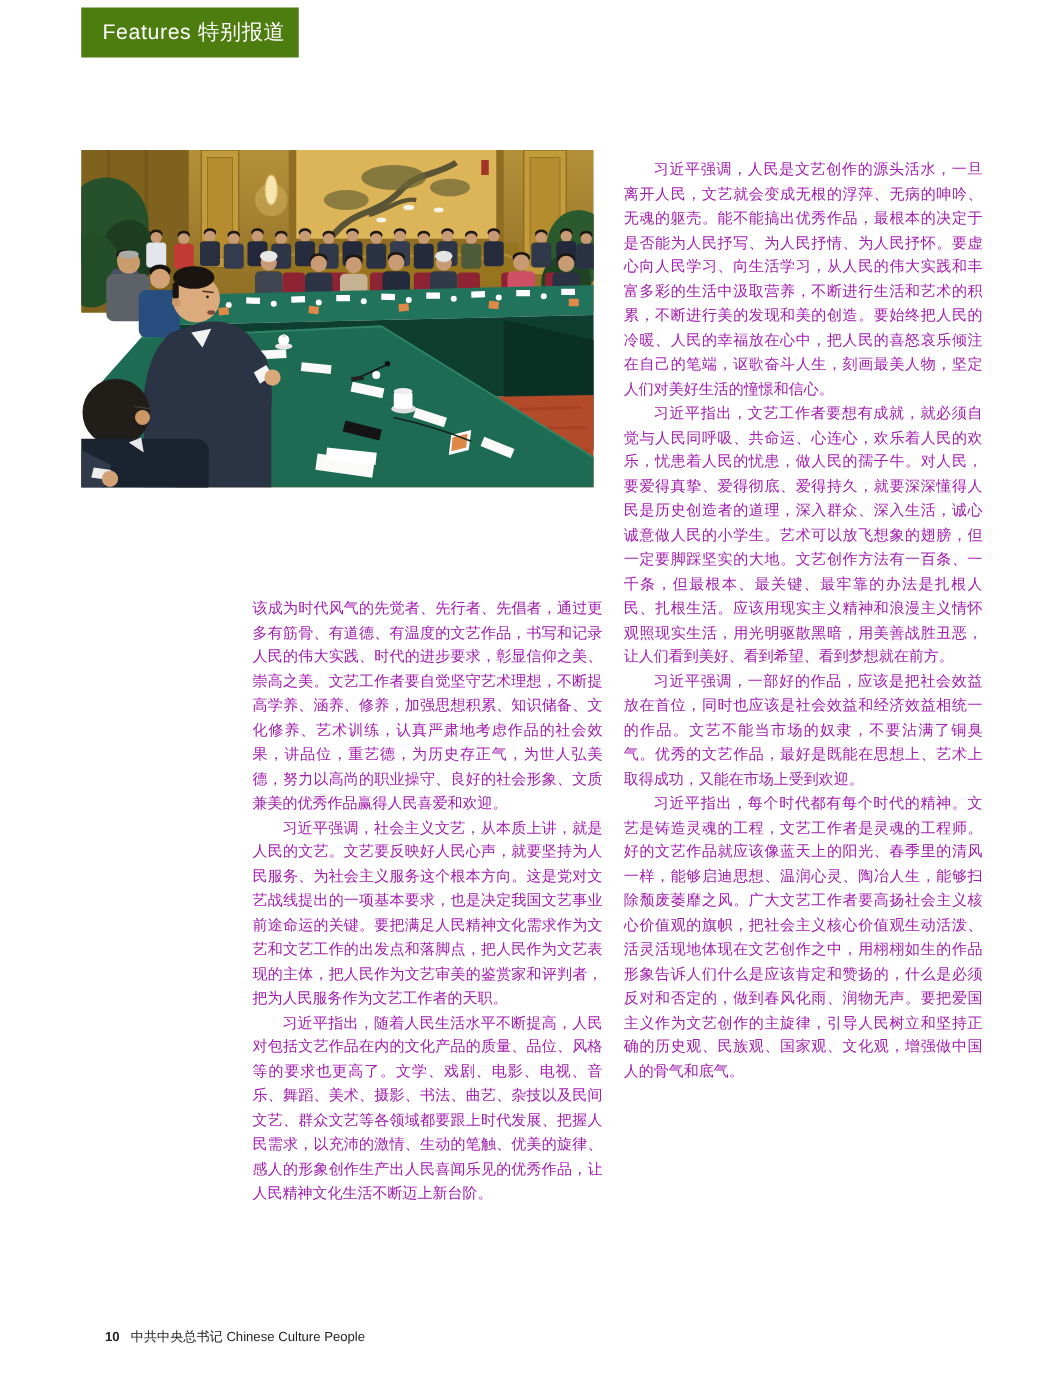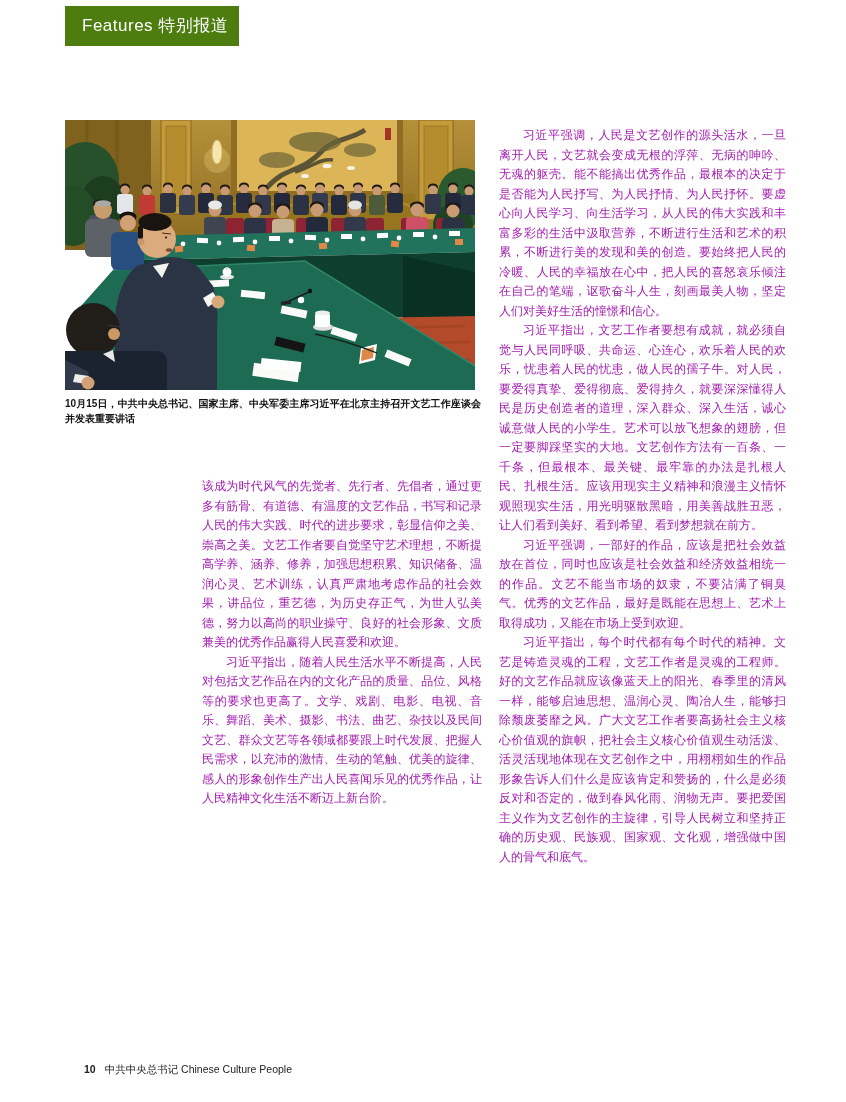--- a/index.html
+++ b/index.html
@@ -244,24 +244,24 @@
         </g>
         <g>
           <polygon points="0,240 24,252 18,270 0,270" fill="#303a4a"></polygon>
           <polygon points="10,254 24,256 22,264 8,262" fill="#ececea"></polygon>
           <circle cx="23" cy="263" r="6.5" fill="#d2a175"></circle>
         </g>
       </g>
     </svg>
   </figure>
 
-  <p class="caption">10月15日，中共中央总书记、国家主席、中央军委主席习近平在北京主持召开文艺工作座谈会并发表重要讲话</p>
 
   <div class="col col-left">
-    <p class="no-indent">该成为时代风气的先觉者、先行者、先倡者，通过更多有筋骨、有道德、有温度的文艺作品，书写和记录人民的伟大实践、时代的进步要求，彰显信仰之美、崇高之美。文艺工作者要自觉坚守艺术理想，不断提高学养、涵养、修养，加强思想积累、知识储备、温润心灵、艺术训练，认真严肃地考虑作品的社会效果，讲品位，重艺德，为历史存正气，为世人弘美德，努力以高尚的职业操守、良好的社会形象、文质兼美的优秀作品赢得人民喜爱和欢迎。</p>
+    <p class="no-indent">该成为时代风气的先觉者、先行者、先倡者，通过更多有筋骨、有道德、有温度的文艺作品，书写和记录人民的伟大实践、时代的进步要求，彰显信仰之美、崇高之美。文艺工作者要自觉坚守艺术理想，不断提高学养、涵养、修养，加强思想积累、知识储备、文化修养、艺术训练，认真严肃地考虑作品的社会效果，讲品位，重艺德，为历史存正气，为世人弘美德，努力以高尚的职业操守、良好的社会形象、文质兼美的优秀作品赢得人民喜爱和欢迎。</p>
+    <p>习近平强调，社会主义文艺，从本质上讲，就是人民的文艺。文艺要反映好人民心声，就要坚持为人民服务、为社会主义服务这个根本方向。这是党对文艺战线提出的一项基本要求，也是决定我国文艺事业前途命运的关键。要把满足人民精神文化需求作为文艺和文艺工作的出发点和落脚点，把人民作为文艺表现的主体，把人民作为文艺审美的鉴赏家和评判者，把为人民服务作为文艺工作者的天职。</p>
     <p>习近平指出，随着人民生活水平不断提高，人民对包括文艺作品在内的文化产品的质量、品位、风格等的要求也更高了。文学、戏剧、电影、电视、音乐、舞蹈、美术、摄影、书法、曲艺、杂技以及民间文艺、群众文艺等各领域都要跟上时代发展、把握人民需求，以充沛的激情、生动的笔触、优美的旋律、感人的形象创作生产出人民喜闻乐见的优秀作品，让人民精神文化生活不断迈上新台阶。</p>
   </div>
 
   <div class="col col-right">
     <p>习近平强调，人民是文艺创作的源头活水，一旦离开人民，文艺就会变成无根的浮萍、无病的呻吟、无魂的躯壳。能不能搞出优秀作品，最根本的决定于是否能为人民抒写、为人民抒情、为人民抒怀。要虚心向人民学习、向生活学习，从人民的伟大实践和丰富多彩的生活中汲取营养，不断进行生活和艺术的积累，不断进行美的发现和美的创造。要始终把人民的冷暖、人民的幸福放在心中，把人民的喜怒哀乐倾注在自己的笔端，讴歌奋斗人生，刻画最美人物，坚定人们对美好生活的憧憬和信心。</p>
     <p>习近平指出，文艺工作者要想有成就，就必须自觉与人民同呼吸、共命运、心连心，欢乐着人民的欢乐，忧患着人民的忧患，做人民的孺子牛。对人民，要爱得真挚、爱得彻底、爱得持久，就要深深懂得人民是历史创造者的道理，深入群众、深入生活，诚心诚意做人民的小学生。艺术可以放飞想象的翅膀，但一定要脚踩坚实的大地。文艺创作方法有一百条、一千条，但最根本、最关键、最牢靠的办法是扎根人民、扎根生活。应该用现实主义精神和浪漫主义情怀观照现实生活，用光明驱散黑暗，用美善战胜丑恶，让人们看到美好、看到希望、看到梦想就在前方。</p>
     <p>习近平强调，一部好的作品，应该是把社会效益放在首位，同时也应该是社会效益和经济效益相统一的作品。文艺不能当市场的奴隶，不要沾满了铜臭气。优秀的文艺作品，最好是既能在思想上、艺术上取得成功，又能在市场上受到欢迎。</p>
     <p>习近平指出，每个时代都有每个时代的精神。文艺是铸造灵魂的工程，文艺工作者是灵魂的工程师。好的文艺作品就应该像蓝天上的阳光、春季里的清风一样，能够启迪思想、温润心灵、陶冶人生，能够扫除颓废萎靡之风。广大文艺工作者要高扬社会主义核心价值观的旗帜，把社会主义核心价值观生动活泼、活灵活现地体现在文艺创作之中，用栩栩如生的作品形象告诉人们什么是应该肯定和赞扬的，什么是必须反对和否定的，做到春风化雨、润物无声。要把爱国主义作为文艺创作的主旋律，引导人民树立和坚持正确的历史观、民族观、国家观、文化观，增强做中国人的骨气和底气。</p>
   </div>
 

